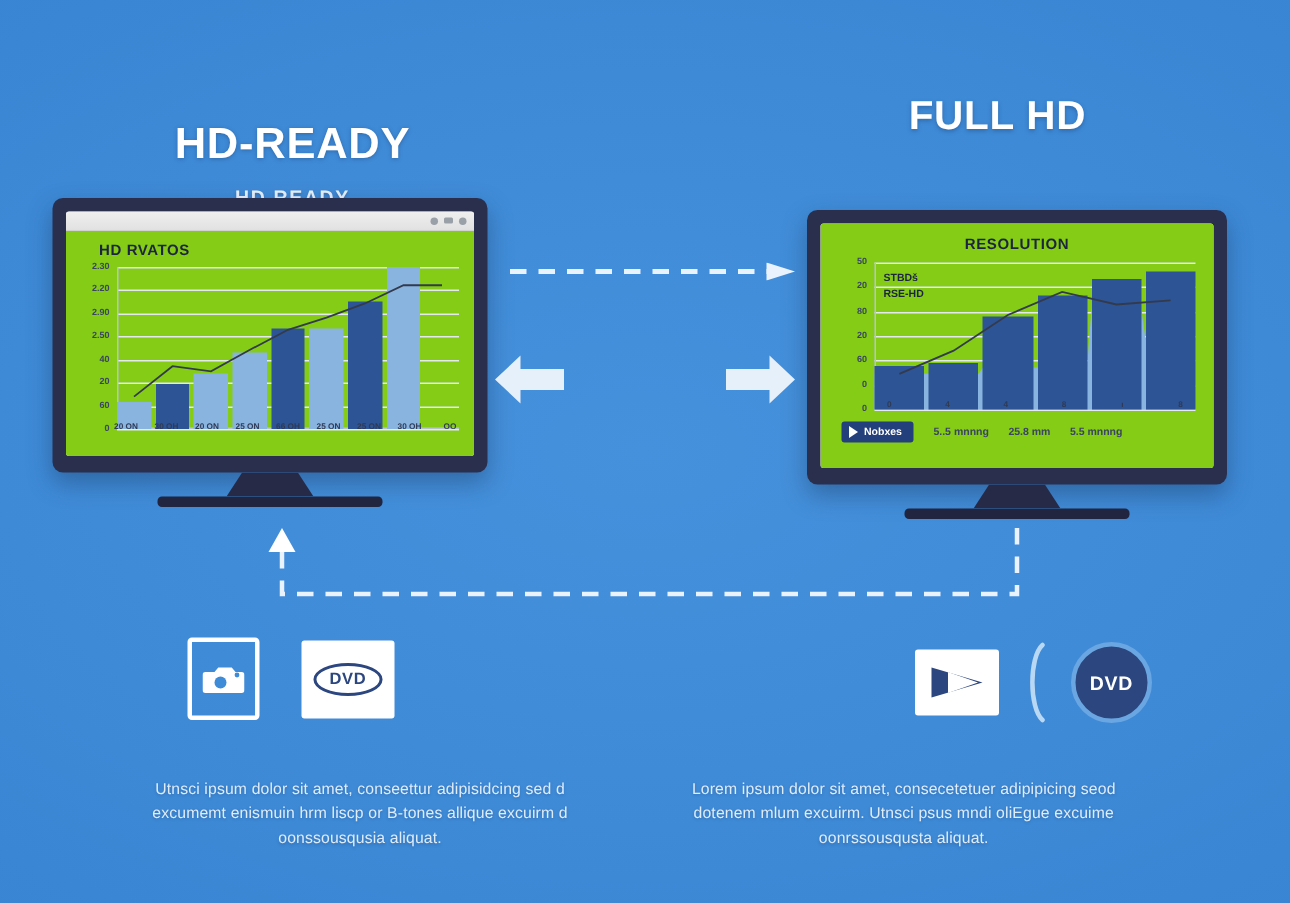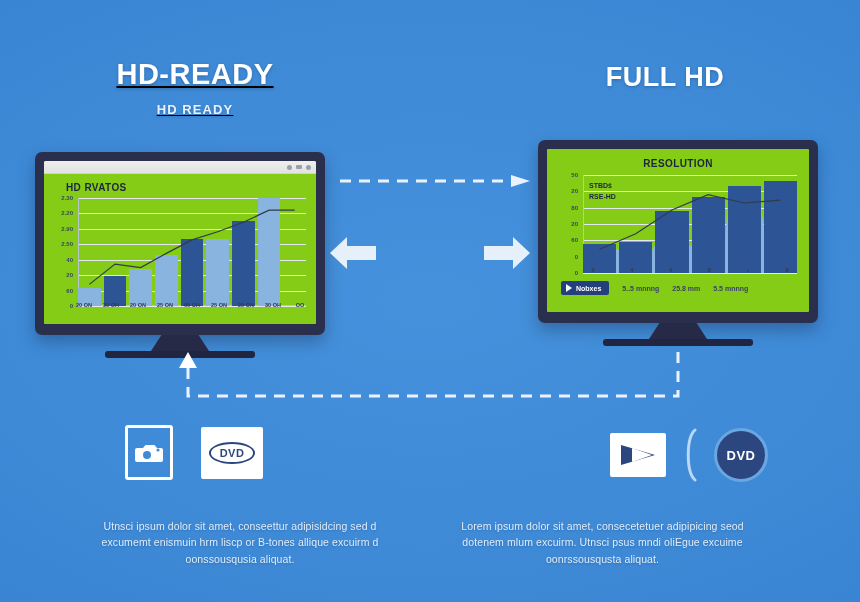--- a/index.html
+++ b/index.html
@@ -16,21 +16,21 @@
   
   .hdr { position:absolute; text-align:center; }
   .hdr .main {
     color:#ffffff; font-weight:bold; letter-spacing:0.5px;
     text-shadow:0 1px 3px rgba(20,45,85,.35);
   }
   .hdr .sub {
     color:#e9f2fc; font-weight:bold; letter-spacing:1.1px;
     text-shadow:0 1px 2px rgba(20,45,85,.3);
   }
-  #hdr-left  { left:60px;  top:58px; width:270px;text-decoration:underline; }
+  #hdr-left  { left:60px;  top:80px; width:270px; }
   #hdr-right { left:540px; top:62px; width:250px; }
   #hdr-left .main  { font-size:29px; }
   #hdr-right .main { font-size:27px; }
   #hdr-left .sub   { font-size:13px; margin-top:11px; }
   #hdr-right .sub  { font-size:12px; margin-top:13px; }
 
   
   .monitor { position:absolute; }
   .bezel {
     background:#2b2f4e; border-radius:7px; padding:9px 9px 11px 9px;
@@ -150,21 +150,21 @@
 <div id="stage">
 
   <div class="hdr" id="hdr-left">
     <div class="main">HD-READY</div>
     <div class="sub">HD READY</div>
   </div>
   <div class="hdr" id="hdr-right">
     <div class="main">FULL HD</div>
   </div>
 
-  <div class="monitor" id="monitor-left" style="left:35px; top:152px; width:290px;">
+  <div class="monitor" id="monitor-left" style="left:35px; top:132px; width:290px;">
     <div class="bezel">
       <div class="screen" style="height:163px;">
         <div class="chrome">
           <span class="dot"></span>
           <span class="dot sq"></span>
           <span class="dot"></span>
         </div>
         <div class="chart-wrap" style="height:150px; padding:8px 6px 4px 6px;">
           <div class="chart-title" style="margin-left:16px;">HD RVATOS</div>
           <div class="plot" id="plot-left" style="height:108px; margin-top:5px;">

